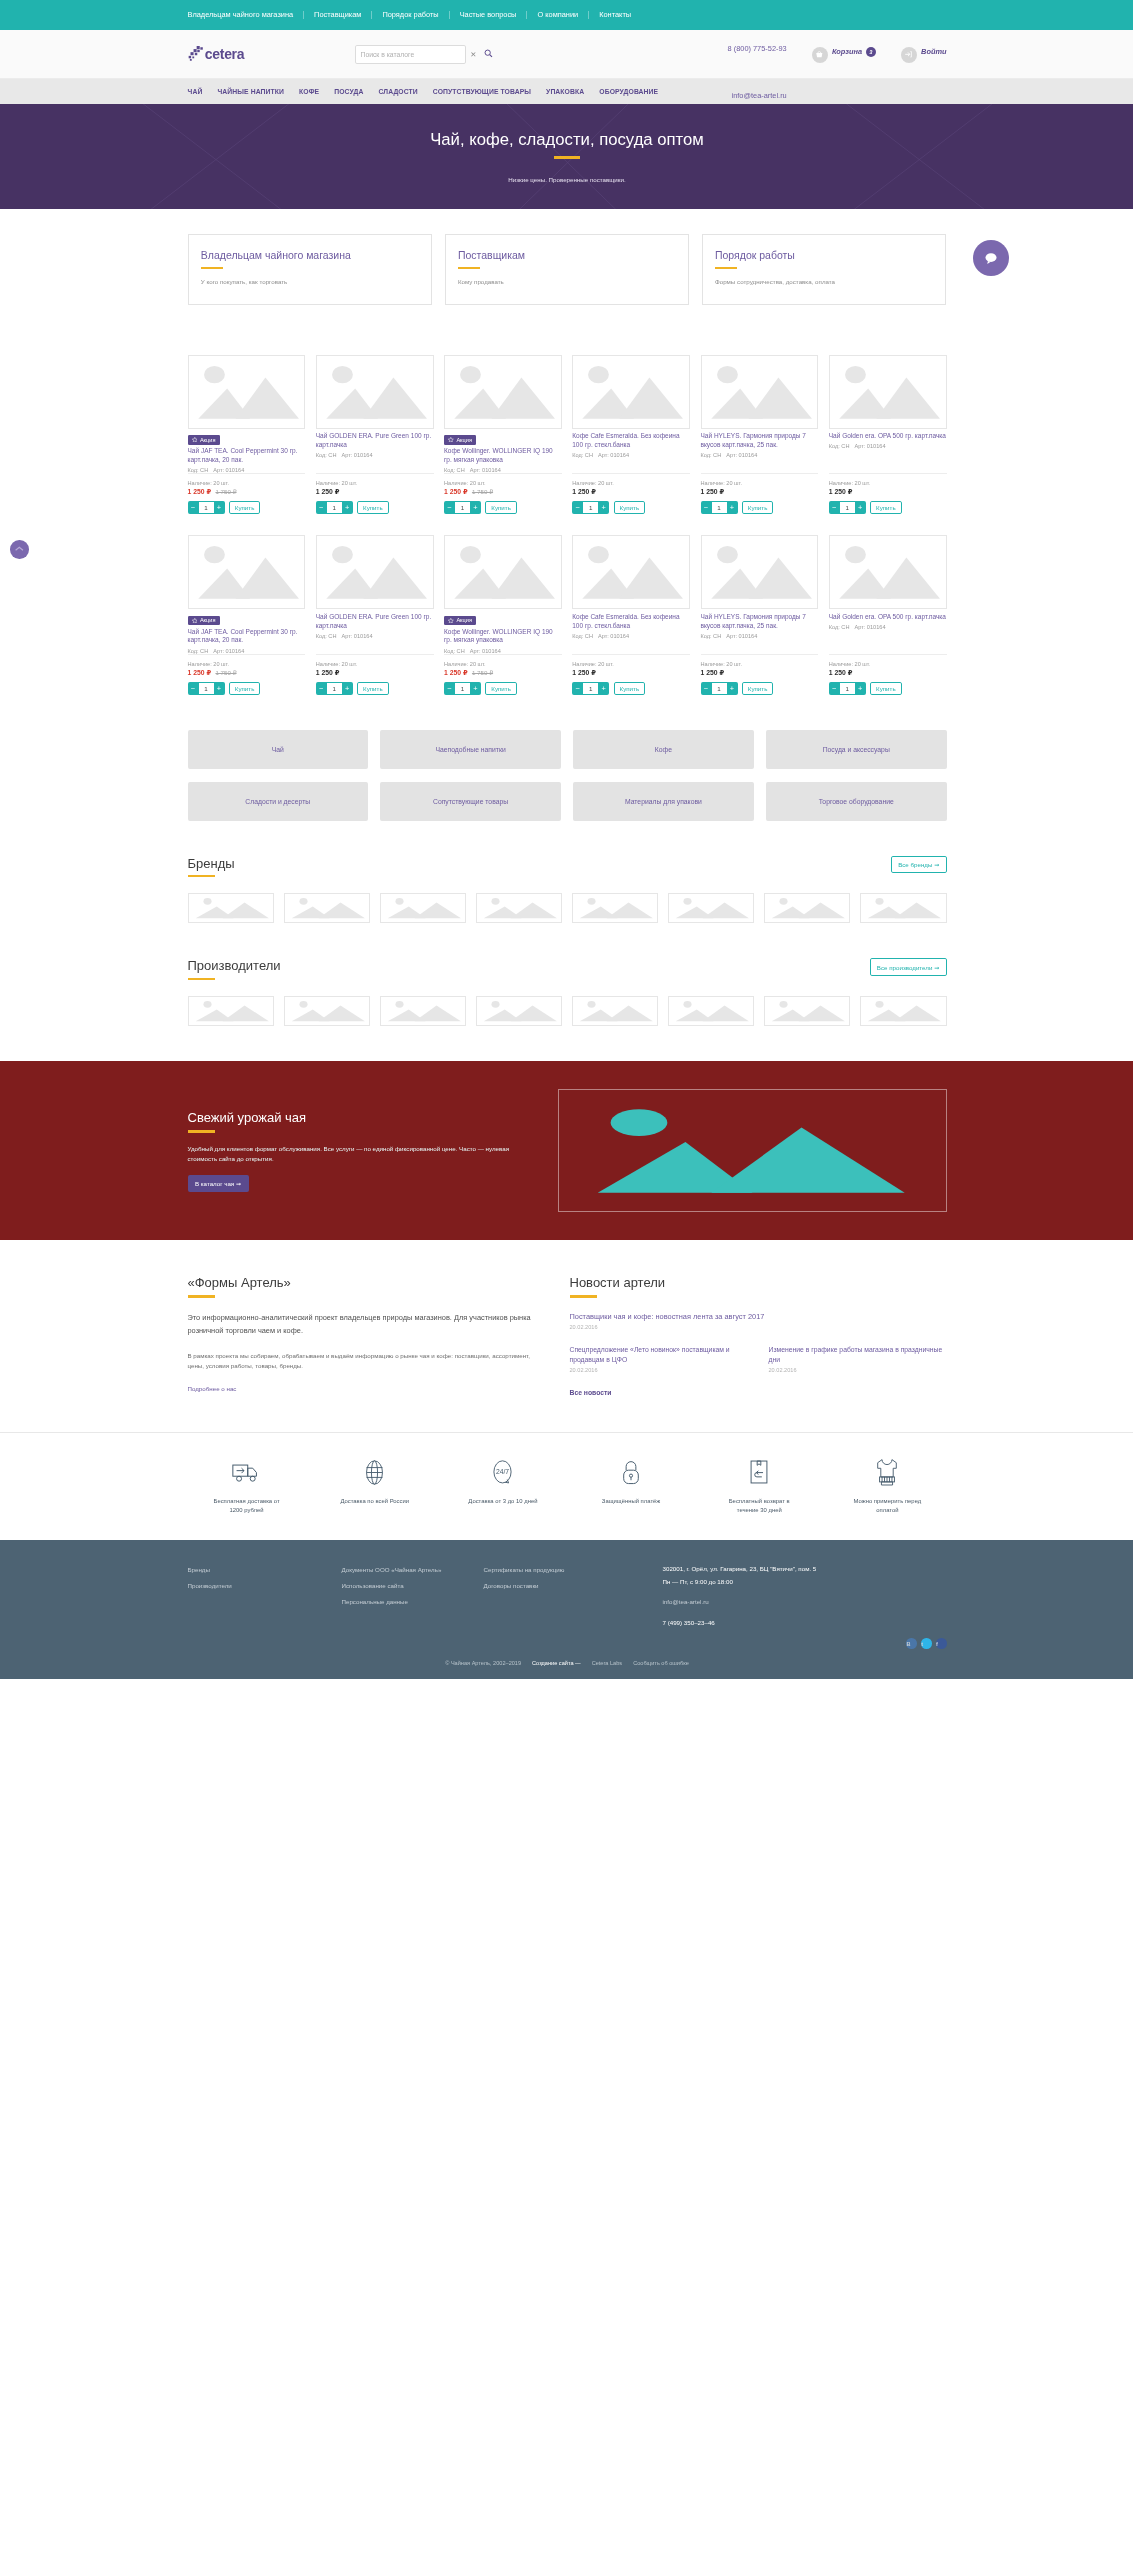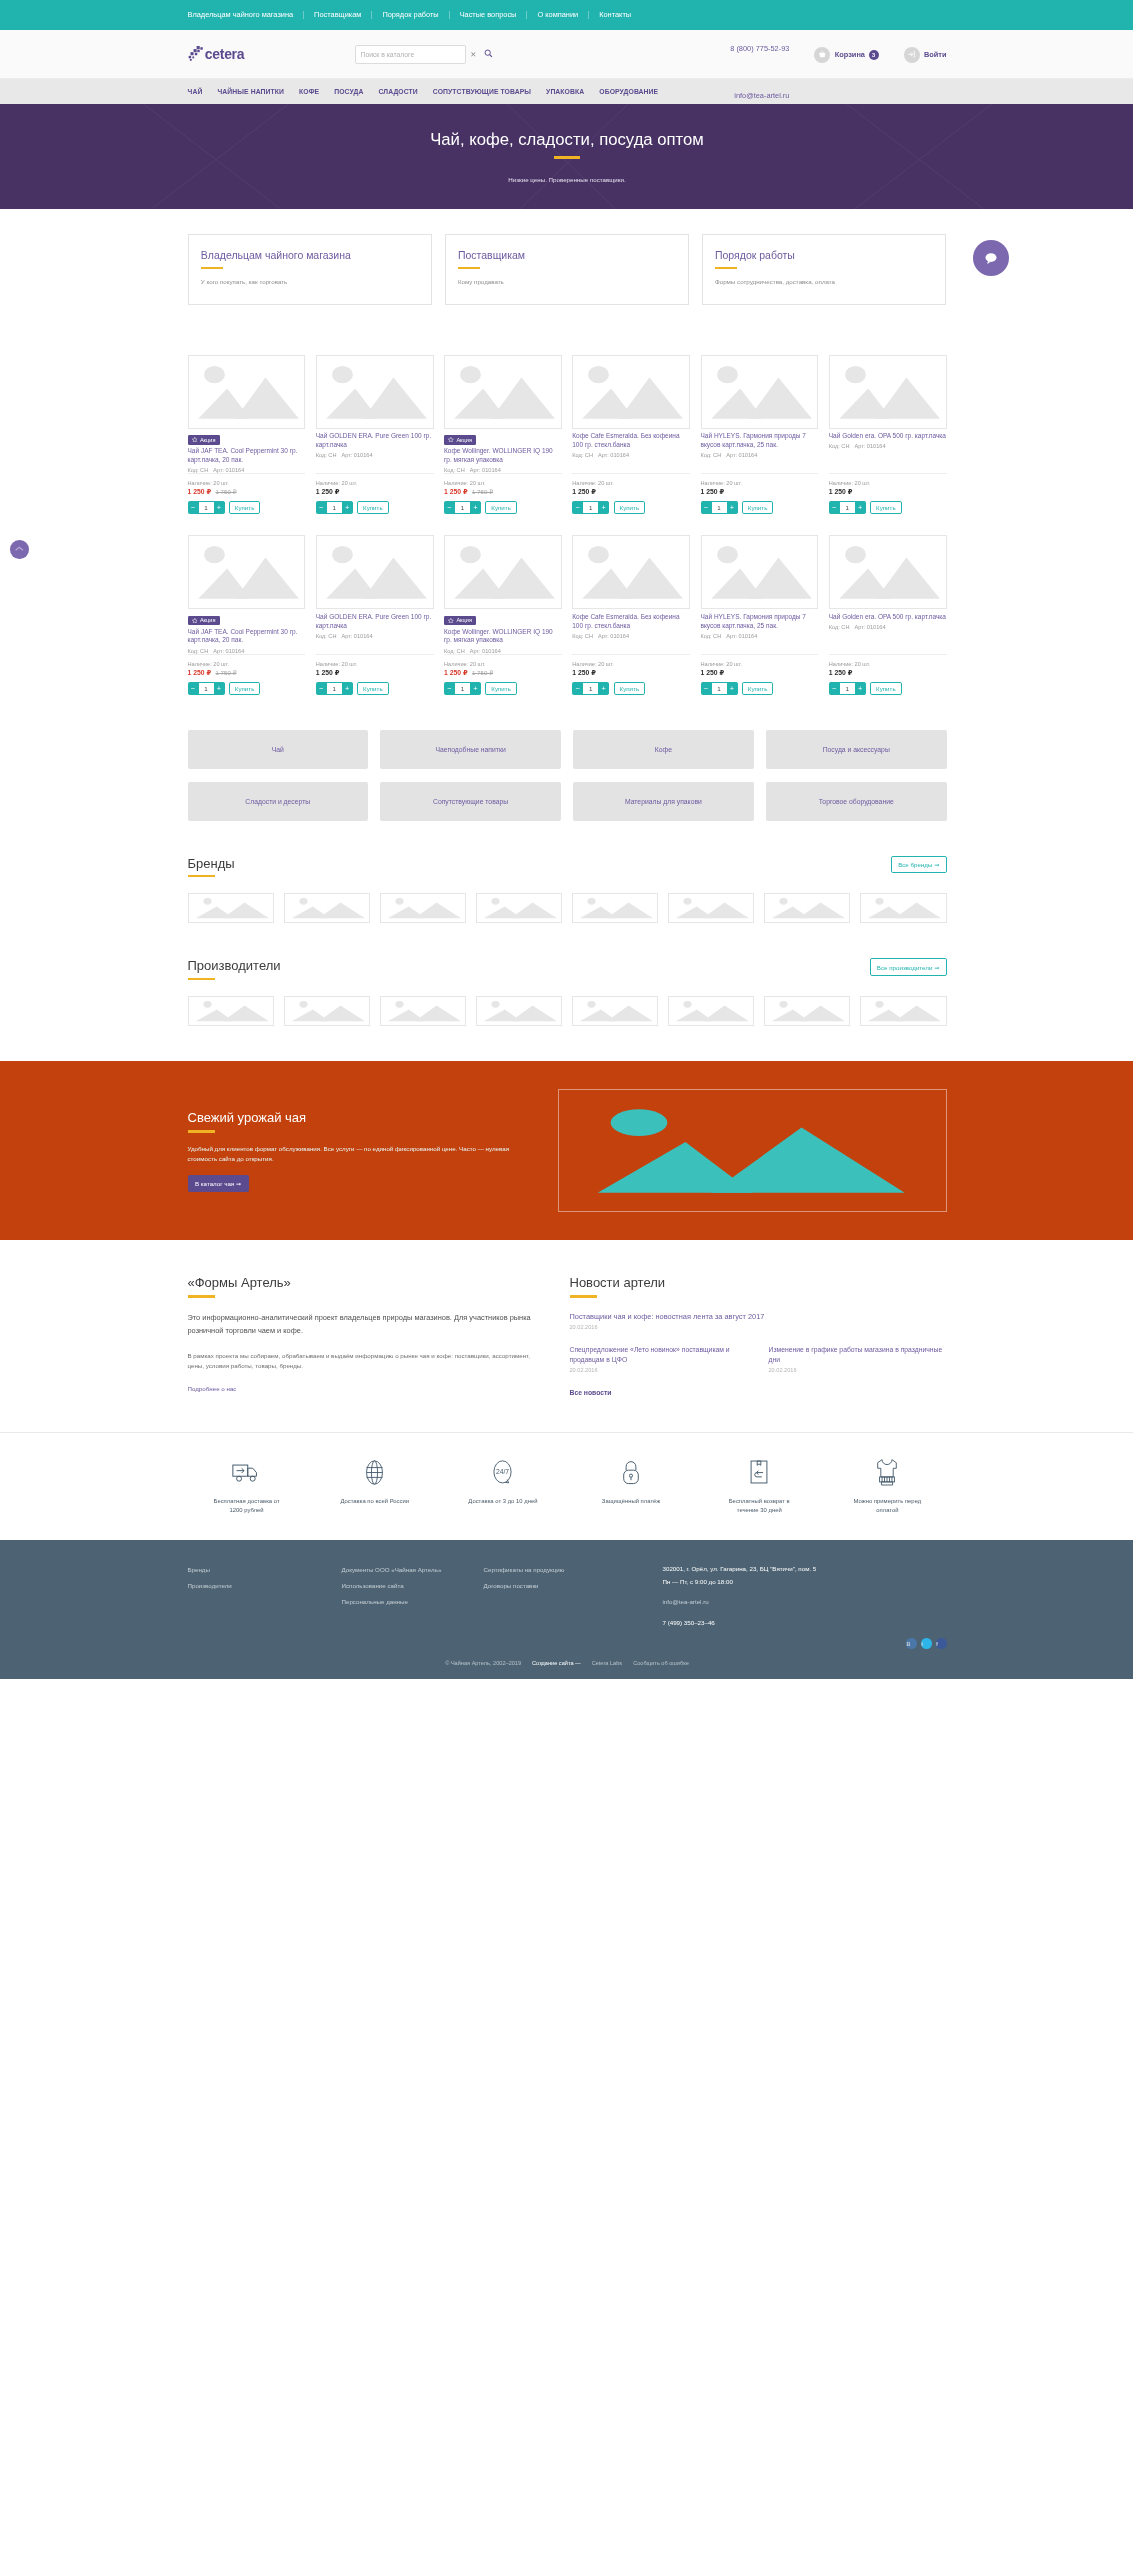--- a/index.html
+++ b/index.html
@@ -67,21 +67,21 @@
     color: #5b4a8e; cursor: pointer;
   }
 
   .contacts {
     margin-left: auto; text-align: right; line-height: 10.5px;
   }
   .contacts a, .contacts span {
     display: block; font-size: 7.4px; color: #6d5ba0; text-decoration: none; margin-top: 36px;
   }
   .hdr-action {
-    display: flex; align-items: center; margin-left: 25px; text-decoration: none;
+    display: flex; align-items: flex-start; margin-left: 25px; text-decoration: none; font-style: italic;
   }
   .hdr-circle {
     width: 16px; height: 16px; border-radius: 50%;
     background: #d6d6d6; display: flex; align-items: center; justify-content: center;
     margin-right: 4.3px;
   }
   .hdr-action .lbl {
     font-size: 7.4px; color: #5b4a8e; font-weight: bold; white-space: nowrap;
   }
   .cart-badge {
@@ -190,21 +190,21 @@
     background: #e3e3e3; height: 39px; border-radius: 1.9px;
     display: flex; align-items: center; justify-content: center;
     font-size: 6.8px; color: #6d5ba0; text-decoration: none; text-align: center;
   }
 
   
   .brand-strip { display: grid; grid-template-columns: repeat(8, 1fr); gap: 10px; margin-top: 16px; }
   .brand-cell { border: 0.6px solid #e6e6e6; background: #fff; height: 30px; display: block; }
 
   
-  .teal-band { background: #c2410c; padding: 28px 0; margin-top: 35px; }
+  .teal-band { background: #7f1d1d; padding: 28px 0; margin-top: 35px; }
   .teal-band .wrap { display: flex; align-items: center; gap: 25px; }
   .teal-left { width: 345px; }
   .teal-left h2 { font-size: 13px; color: #fff; font-weight: normal; }
   .teal-left .rule { width: 27px; height: 2.5px; background: #f0b323; margin: 5.6px 0 11px; }
   .teal-left p { font-size: 6.2px; color: #e7f8f7; line-height: 10px; }
   .purple-btn {
     display: inline-block; margin-top: 11px;
     background: #5b4a8e; color: #fff; border: none;
     font-size: 6.2px; padding: 5px 7.4px; border-radius: 1.9px; cursor: pointer;
     font-family: "Liberation Sans", sans-serif;

